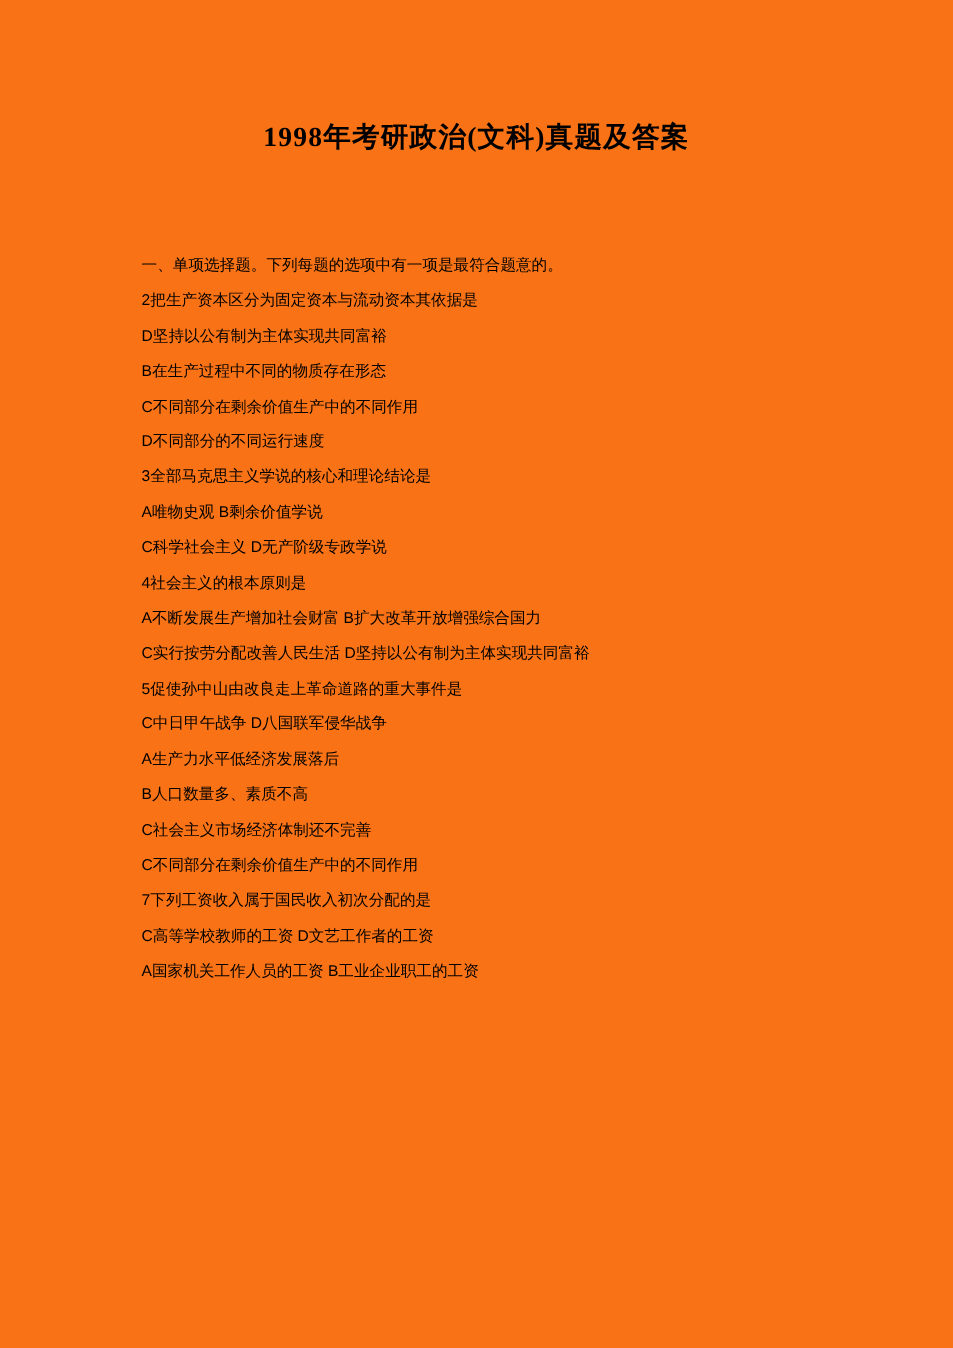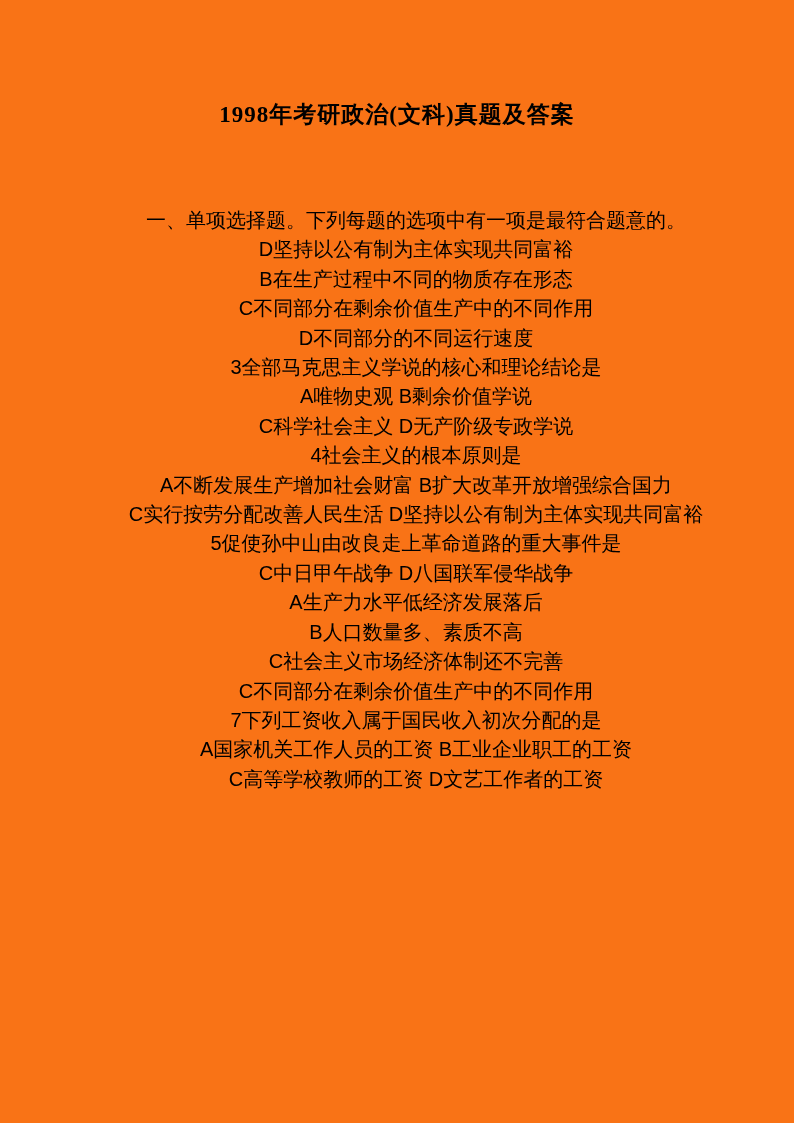--- a/index.html
+++ b/index.html
@@ -23,50 +23,50 @@
     font-weight: 700;
     font-size: 23px;
     line-height: 27px;
     letter-spacing: 1px;
   }
   .doc-body {
     margin-top: 78px;
     padding-left: 118px;
     padding-right: 80px;
     font-family: "Liberation Sans", sans-serif;
-    font-size: 20px;
-    text-align: center;
+    font-size: 13px;
   }
   .doc-body p {
     margin: 0;
     padding: 0;
     line-height: 29.4px;
     white-space: pre-wrap;
   }
 </style>
 </head>
 <body>
 
 <div class="page">
   <h1 class="doc-title">1998年考研政治(文科)真题及答案</h1>
   <div class="doc-body">
     <p>一、单项选择题。下列每题的选项中有一项是最符合题意的。</p>
+    <p>2把生产资本区分为固定资本与流动资本其依据是</p>
     <p>D坚持以公有制为主体实现共同富裕</p>
     <p>B在生产过程中不同的物质存在形态</p>
     <p>C不同部分在剩余价值生产中的不同作用</p>
     <p>D不同部分的不同运行速度</p>
     <p>3全部马克思主义学说的核心和理论结论是</p>
     <p>A唯物史观 B剩余价值学说</p>
     <p>C科学社会主义 D无产阶级专政学说</p>
     <p>4社会主义的根本原则是</p>
     <p>A不断发展生产增加社会财富 B扩大改革开放增强综合国力</p>
     <p>C实行按劳分配改善人民生活 D坚持以公有制为主体实现共同富裕</p>
     <p>5促使孙中山由改良走上革命道路的重大事件是</p>
     <p>C中日甲午战争 D八国联军侵华战争</p>
     <p>A生产力水平低经济发展落后</p>
     <p>B人口数量多、素质不高</p>
     <p>C社会主义市场经济体制还不完善</p>
     <p>C不同部分在剩余价值生产中的不同作用</p>
     <p>7下列工资收入属于国民收入初次分配的是</p>
+    <p>C高等学校教师的工资 D文艺工作者的工资</p>
     <p>A国家机关工作人员的工资 B工业企业职工的工资</p>
-    <p>C高等学校教师的工资 D文艺工作者的工资</p>
   </div>
 </div>
 
 </body></html>

